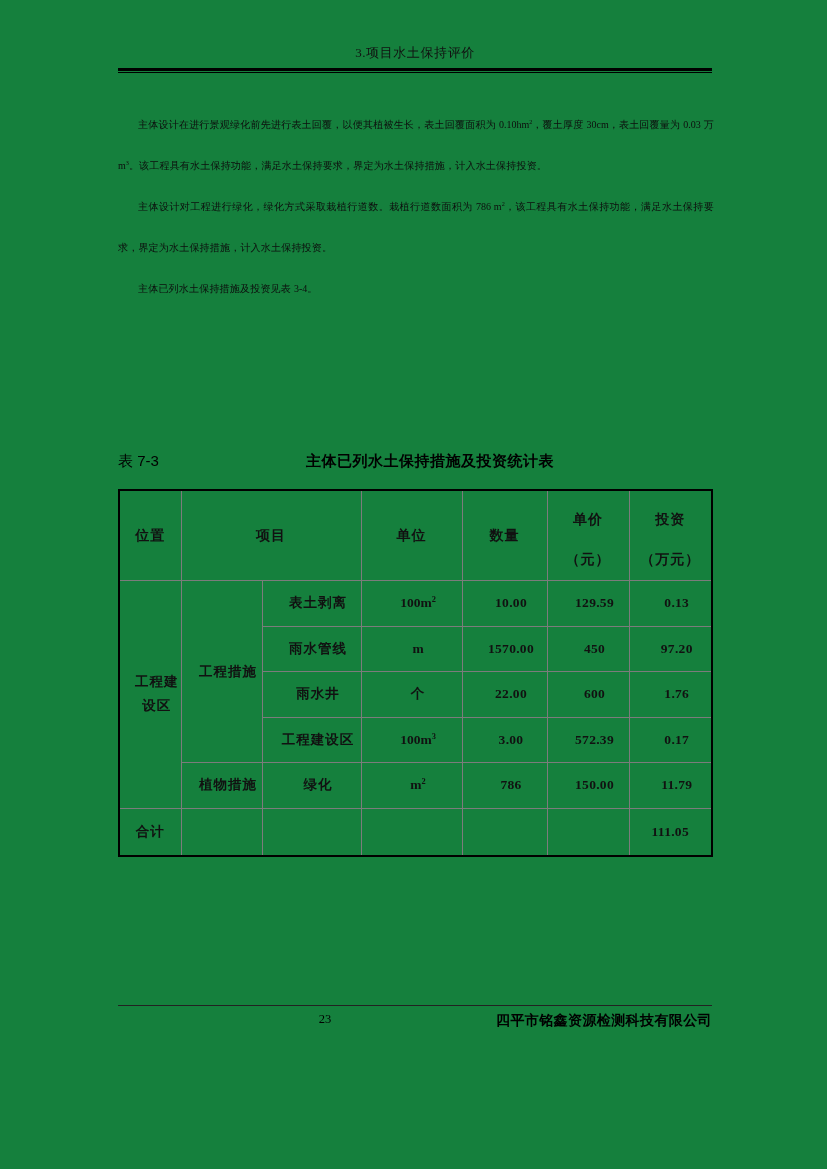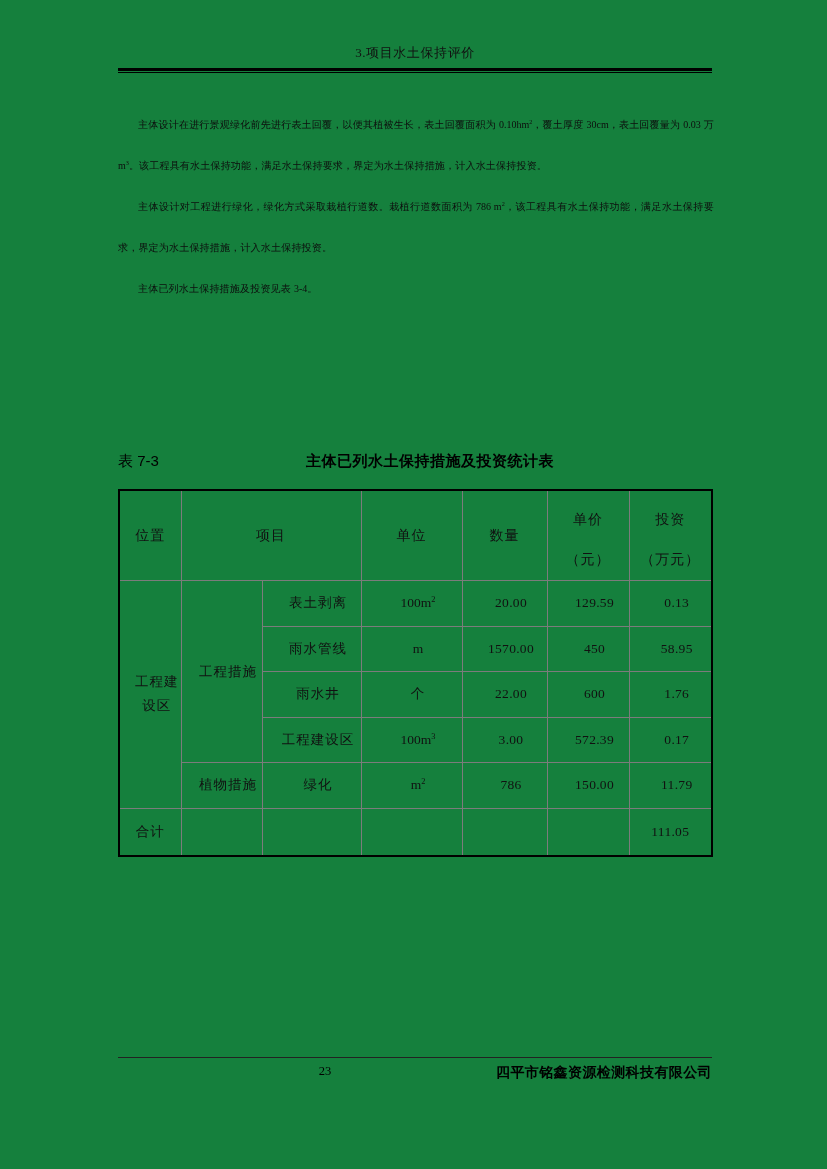--- a/index.html
+++ b/index.html
@@ -107,20 +107,21 @@
     table-layout: fixed;
     border: 2px solid #000;
     font-size: 13.5px;
   }
   .stat-table td {
     border: 1px solid #7c7c7c;
     text-align: center;
     vertical-align: middle;
     color: #111;
     padding: 0 2px;
+    font-weight: bold;
   }
   .stat-table td.head {
     height: 89px;
     font-size: 14px;
     letter-spacing: 1px;
   }
   .stat-table td.data {
     height: 44.5px;
     padding-left: 15px;
   }
@@ -147,21 +148,21 @@
   .unitcell {
     font-family: "Liberation Serif", "DejaVu Serif", serif;
     font-size: 13.5px;
   }
   .cjk { letter-spacing: 1px; }
 
   
   .footer {
     position: absolute;
     left: 118px;
-    top: 1057px;
+    top: 1005px;
     width: 594px;
   }
   .footer-rule {
     height: 1px;
     background: #222;
   }
   .footer-row {
     position: relative;
     height: 30px;
     margin-top: 6px;
@@ -241,31 +242,31 @@
             <span>（万元）</span>
           </div>
         </td>
       </tr>
 
       <tr>
         <td class="data loc cjk" rowspan="5">工程建设区</td>
         <td class="data cjk" rowspan="4">工程措施</td>
         <td class="data cjk">表土剥离</td>
         <td class="data unitcell"><span>100m</span><sup>2</sup></td>
-        <td class="data numcell">20.00</td>
+        <td class="data numcell">10.00</td>
         <td class="data numcell">129.59</td>
         <td class="data numcell">0.13</td>
       </tr>
 
       <tr>
         <td class="data cjk">雨水管线</td>
         <td class="data unitcell"><span>m</span><sup></sup></td>
         <td class="data numcell">1570.00</td>
         <td class="data numcell">450</td>
-        <td class="data numcell">58.95</td>
+        <td class="data numcell">97.20</td>
       </tr>
 
       <tr>
         <td class="data cjk">雨水井</td>
         <td class="data unitcell cjk"><span>个</span><sup></sup></td>
         <td class="data numcell">22.00</td>
         <td class="data numcell">600</td>
         <td class="data numcell">1.76</td>
       </tr>
 

